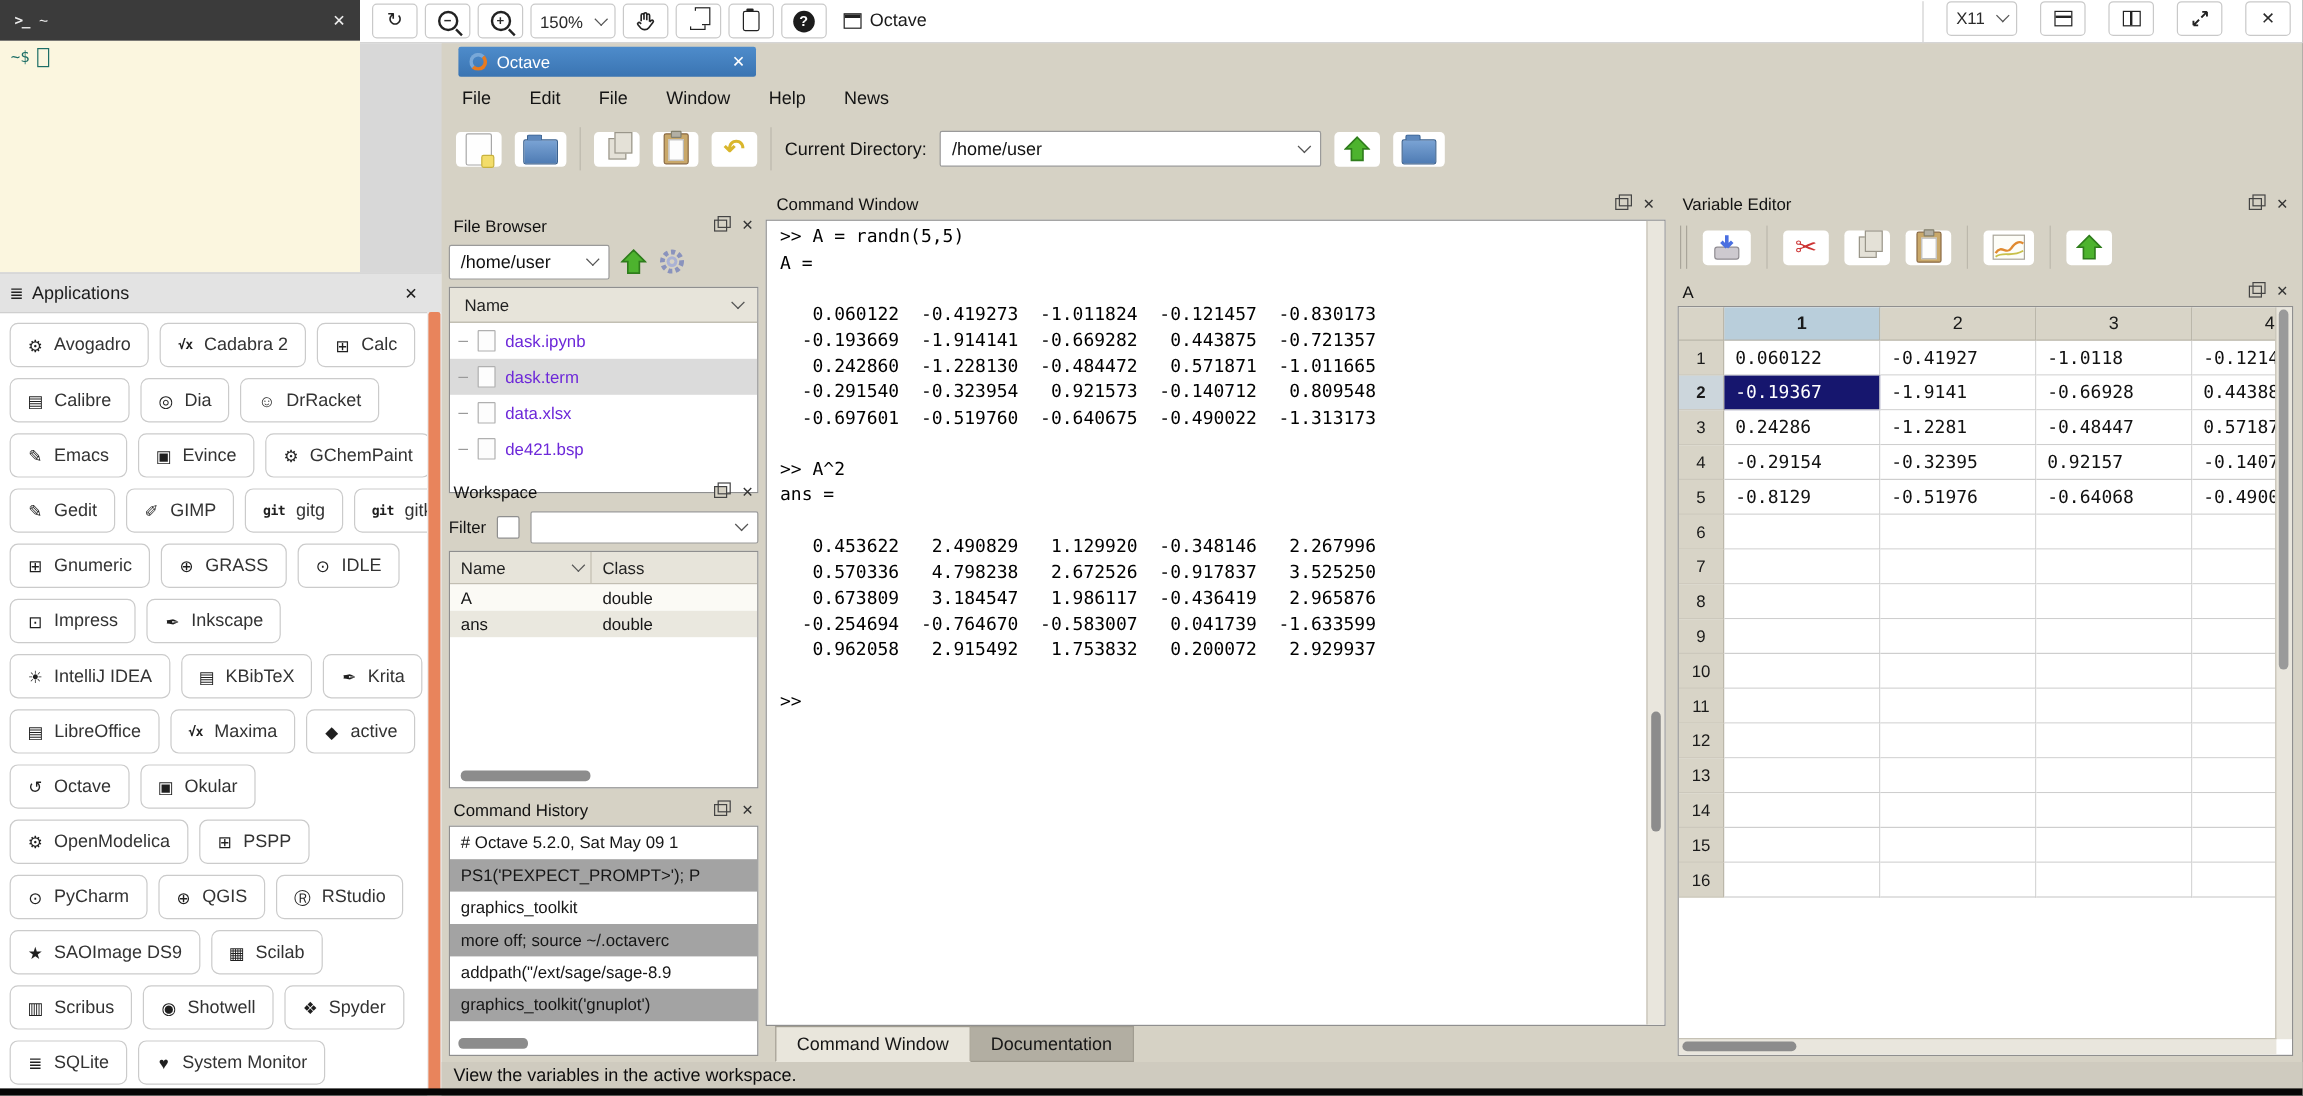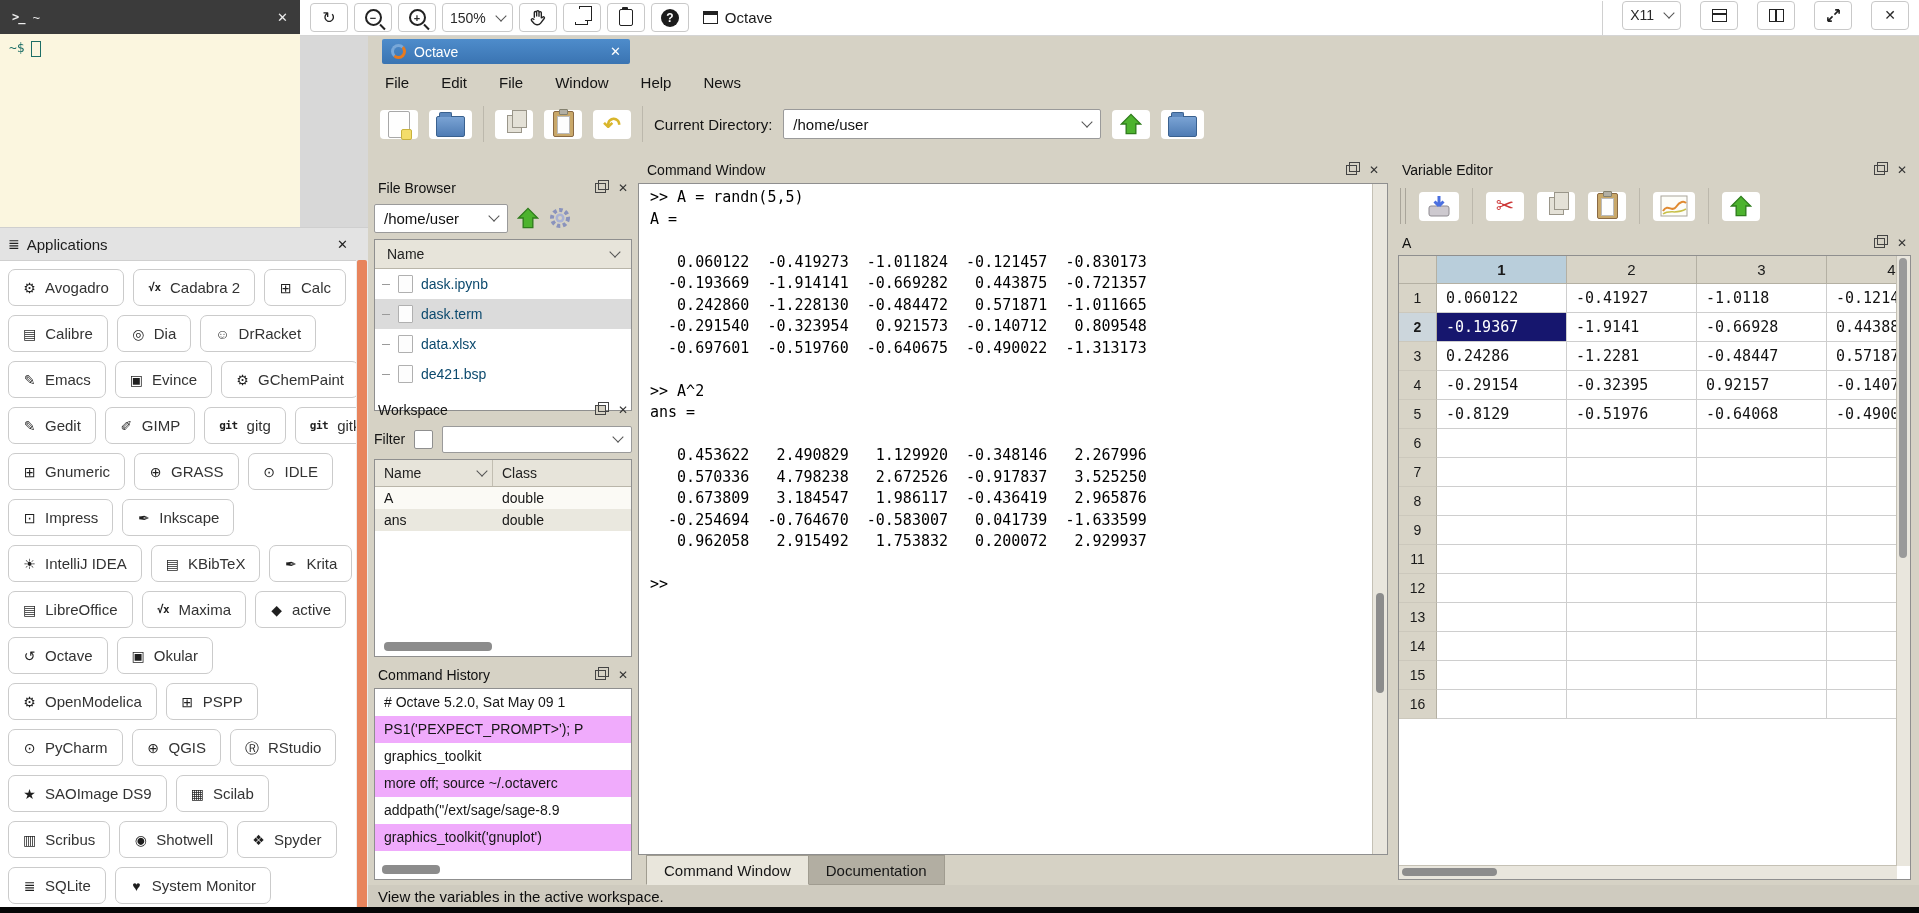--- a/index.html
+++ b/index.html
@@ -83,42 +83,42 @@
   .ph-icons{margin-left:auto;display:flex;align-items:center;gap:12px;}
   .i-float{width:9px;height:8px;border:1px solid #444;position:relative;background:#d6d2c5;display:inline-block;}
   .i-float::before{content:'';position:absolute;left:2px;top:-4px;width:9px;height:8px;border:1px solid #444;}
   .i-x{font-size:12px;color:#333;line-height:1;}
   .fb{left:4px;top:121px;width:262px;height:237px;margin-top:18px;}
   .fb-ctl{display:flex;align-items:center;gap:9px;height:36px;margin:0 2px;}
   .fb-combo{width:134px;height:29px;}
   .fb-list{position:absolute;left:2px;right:2px;top:64px;bottom:1px;background:#fff;border:1px solid #8f8f8f;overflow:hidden;}
   .fb-lh{height:28px;background:#e7e4da;border-bottom:1px solid #b9b5a9;display:flex;align-items:center;padding:0 12px;font-size:14px;color:#222;}
   .fb-lh .chev{margin-left:auto;}
-  .fb-row{height:30px;display:flex;align-items:center;gap:8px;padding:0 7px;font-size:14px;color:#0c4a6e;}
+  .fb-row{height:30px;display:flex;align-items:center;gap:8px;padding:0 7px;font-size:14px;color:#6d28d9;}
   .fb-row.sel{background:#dbdbdb;}
   .fb-dash{width:8px;height:1px;background:#9a9a9a;flex:0 0 auto;}
   .fb-page{width:13px;height:16px;background:#fdfdfd;border:1px solid #b0b0b0;border-radius:1px;flex:0 0 auto;}
   .ws{left:4px;top:361px;width:262px;height:261px;}
   .ws-ctl{display:flex;align-items:center;gap:9px;height:34px;margin:0 2px;font-size:14px;color:#141414;}
   .cb{width:17px;height:17px;background:#fff;border:1px solid #8f8f8f;border-radius:2px;flex:0 0 auto;}
   .ws-combo{flex:1;height:27px;}
   .ws-table{position:absolute;left:2px;right:2px;top:62px;bottom:1px;background:#fff;border:1px solid #8f8f8f;overflow:hidden;}
   .ws-th{height:26px;background:#e7e4da;border-bottom:1px solid #b9b5a9;display:flex;font-size:14px;align-items:stretch;color:#222;}
   .ws-th .c1{width:118px;padding-left:9px;border-right:1px solid #c2beb2;display:flex;align-items:center;box-sizing:border-box;}
   .ws-th .c1 .chev{margin-left:auto;margin-right:6px;}
   .ws-th .c2{padding-left:9px;display:flex;align-items:center;}
   .ws-row{height:22px;display:flex;font-size:14px;align-items:center;color:#161616;background:#fbfaf5;}
   .ws-row.alt{background:#eae8df;}
   .ws-row .c1{width:118px;padding-left:9px;box-sizing:border-box;}
   .ws-row .c2{padding-left:9px;}
   .hthumb{position:absolute;left:9px;bottom:5px;width:108px;height:9px;border-radius:4px;background:#8c8c8c;}
   .ch{left:4px;top:626px;width:262px;height:219px;}
   .ch-list{position:absolute;left:2px;right:2px;top:26px;bottom:1px;background:#fff;border:1px solid #8f8f8f;overflow:hidden;}
   .ch-row{height:27px;line-height:27px;padding:0 9px;font-size:14px;color:#161616;white-space:nowrap;overflow:hidden;}
-  .ch-row.alt{background:#f0abfc;}
+  .ch-row.alt{background:#a3a3a3;}
   .ch-thumb{position:absolute;left:10px;bottom:7px;width:58px;height:9px;border-radius:4px;background:#8c8c8c;z-index:3;}
   .cw{left:268px;top:121px;width:754px;height:698px;}
   .cw .phead{padding:0 11px;}
   .cw-body{position:absolute;left:2px;right:2px;top:26px;bottom:0;background:#fff;border:1px solid #8f8f8f;overflow:hidden;}
   .cw-body pre{margin:0;padding:3px 11px;font-family:"DejaVu Sans Mono",monospace;font-size:15px;line-height:21.5px;color:#000;}
   .vscroll{position:absolute;top:0;right:0;bottom:0;width:14px;background:#e9e6dd;border-left:1px solid #c5c1b5;}
   .vthumb{position:absolute;left:3px;width:8px;height:100px;top:61%;border-radius:4px;background:#8c8c8c;}
   .cw-tabs{position:absolute;left:278px;top:819px;display:flex;}
   .tab{height:30px;display:flex;align-items:center;padding:0 17px;font-size:15px;color:#161616;border:1px solid #a09c90;box-sizing:border-box;}
   .tab.active{background:#e9e6dc;border-bottom-color:#e9e6dc;}
@@ -729,20 +729,27 @@
               <div class="ve-cell"></div>
             </div>
             <div class="ve-row">
               <div class="ve-rh">9</div>
               <div class="ve-cell"></div>
               <div class="ve-cell"></div>
               <div class="ve-cell"></div>
               <div class="ve-cell"></div>
             </div>
             <div class="ve-row">
+              <div class="ve-rh">10</div>
+              <div class="ve-cell"></div>
+              <div class="ve-cell"></div>
+              <div class="ve-cell"></div>
+              <div class="ve-cell"></div>
+            </div>
+            <div class="ve-row">
               <div class="ve-rh">11</div>
               <div class="ve-cell"></div>
               <div class="ve-cell"></div>
               <div class="ve-cell"></div>
               <div class="ve-cell"></div>
             </div>
             <div class="ve-row">
               <div class="ve-rh">12</div>
               <div class="ve-cell"></div>
               <div class="ve-cell"></div>

